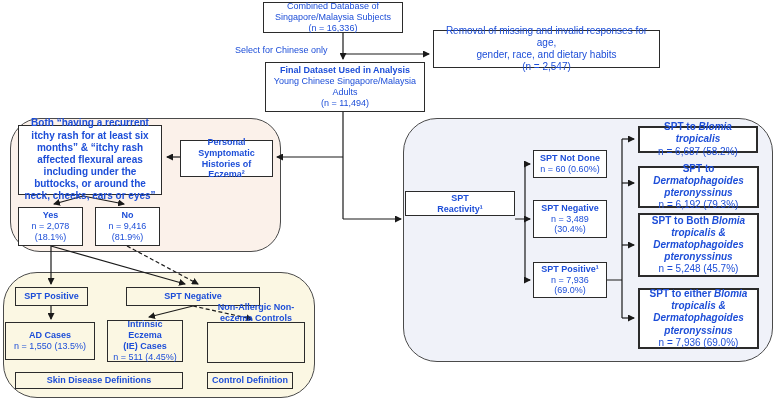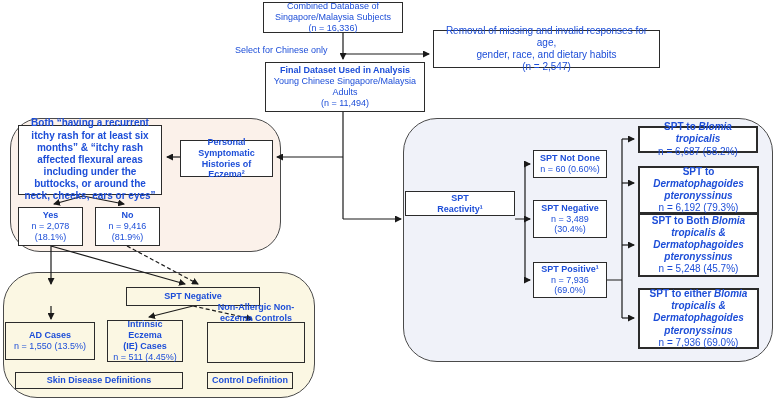--- a/index.html
+++ b/index.html
@@ -48,21 +48,21 @@
   #box-ie         { left:107px; top:320px; width:76px;  height:42px; }
   #box-ctrl       { left:207px; top:322px; width:98px;  height:41px;gap:48px; }
   #box-skindef    { left:15px;  top:372px; width:168px; height:17px; }
   #box-ctrldef    { left:207px; top:372px; width:86px;  height:17px; }
 
   #box-react      { left:405px; top:191px; width:110px; height:25px; }
   #box-notdone    { left:533px; top:150px; width:74px;  height:28px; }
   #box-negr       { left:533px; top:200px; width:74px;  height:38px; }
   #box-posr       { left:533px; top:262px; width:74px;  height:36px; }
   #box-bt         { left:638px; top:126px; width:120px; height:27px; }
-  #box-dp         { left:638px; top:166px; width:121px; height:48px; }
+  #box-dp         { left:638px; top:166px; width:121px; height:42px; }
   #box-both       { left:638px; top:213px; width:121px; height:64px; }
   #box-either     { left:638px; top:288px; width:121px; height:61px; }
 </style>
 </head>
 <body>
 
 <div id="canvas">
 
   <div class="panel" id="panel-eczema" style="background: rgb(251, 241, 234);"></div>
   <div class="panel" id="panel-class" style="background: rgb(251, 247, 227);"></div>
@@ -137,20 +137,23 @@
       <div class="v">n = 2,078
 (18.1%)</div>
     </div>
 
   <div class="box" id="box-no">
       <div class="t">No</div>
       <div class="v">n = 9,416
 (81.9%)</div>
     </div>
 
+  <div class="box cream" id="box-sptpos">
+      <div class="t">SPT Positive</div>
+    </div>
 
   <div class="box cream" id="box-sptneg">
       <div class="t">SPT Negative</div>
     </div>
 
   <div class="box cream" id="box-ad">
       <div class="t">AD Cases</div>
       <div class="v">n = 1,550 (13.5%)</div>
     </div>
 

